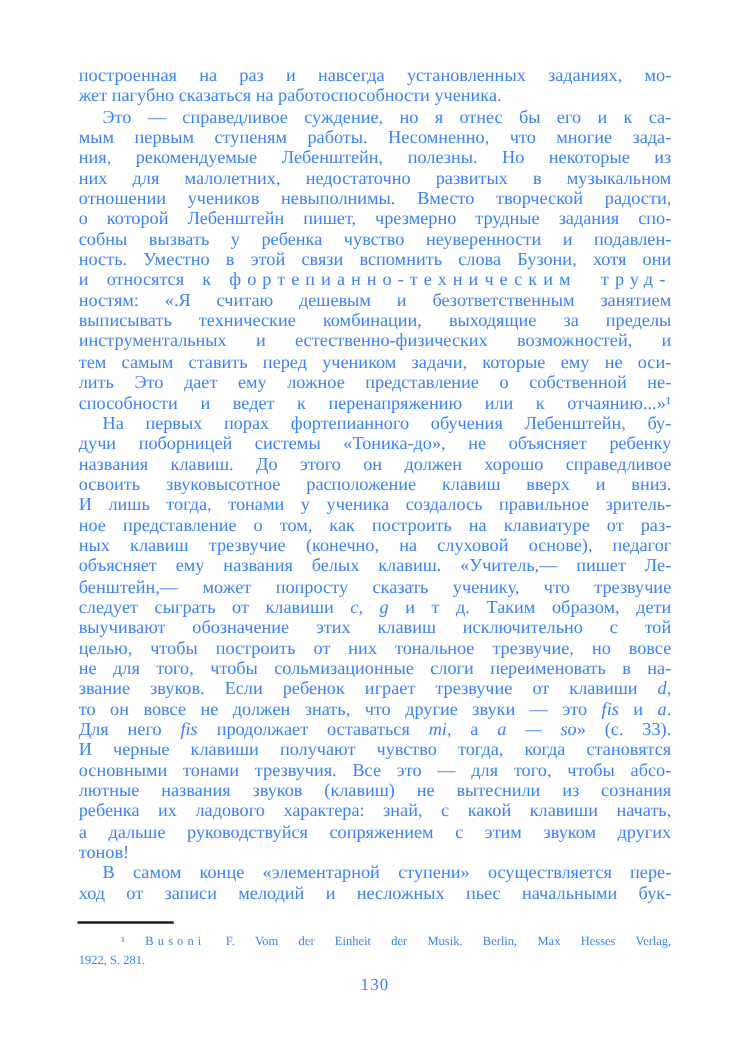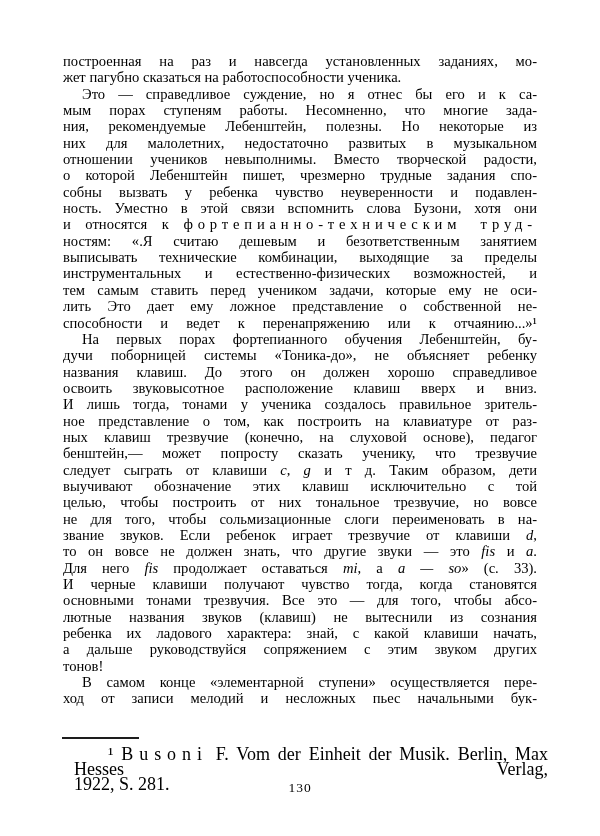--- a/index.html
+++ b/index.html
@@ -1,72 +1,73 @@
 <!DOCTYPE html>
 <html><head>
 <meta charset="utf-8">
 <style>
   html,body{margin:0;padding:0;}
   body{width:600px;height:836px;background:#f6f6f4;}
   .page{
     position:relative;width:600px;height:836px;background:#ffffff;
     font-family:"Liberation Serif","DejaVu Serif",serif;
-    color:#000000;overflow:hidden;
+    color:#3b82f6;overflow:hidden;
   }
   .body-text{
     position:absolute;left:63px;top:53px;width:474px;
     font-size:14.6px;line-height:16.35px;font-weight:500;
   }
   .line{text-align:justify;text-align-last:justify;}
   .line.nj{text-align-last:left;}
   .line.in{text-indent:19px;}
   .sp{letter-spacing:.33em;}
   i{font-style:italic;}
   .fn-rule{
     position:absolute;left:62px;top:737px;width:77px;height:2px;background:#1d1d1d;
   }
   .footnote{
     position:absolute;left:63px;top:747px;width:474px;
-    font-size:18px;line-height:14.8px;font-weight:500;margin-left:11px;
+    font-size:10px;line-height:14.8px;font-weight:500;
   }
   .footnote .line.in{text-indent:34px;}
   .pageno{
     position:absolute;left:0;top:780px;width:600px;text-align:center;
     font-size:13.5px;letter-spacing:1px;font-weight:500;
   }
 </style>
 </head>
 <body>
 
 <div class="page">
   <div class="body-text" id="body-lines">
       <div class="line">построенная на раз и навсегда установленных заданиях, мо-</div>
       <div class="line nj">жет пагубно сказаться на работоспособности ученика.</div>
       <div class="line in">Это — справедливое суждение, но я отнес бы его и к са-</div>
-      <div class="line">мым порах ступеням работы. Несомненно, что многие зада-</div>
+      <div class="line">мым первым ступеням работы. Несомненно, что многие зада-</div>
       <div class="line">ния, рекомендуемые Лебенштейн, полезны. Но некоторые из</div>
       <div class="line">них для малолетних, недостаточно развитых в музыкальном</div>
       <div class="line">отношении учеников невыполнимы. Вместо творческой радости,</div>
       <div class="line">о которой Лебенштейн пишет, чрезмерно трудные задания спо-</div>
       <div class="line">собны вызвать у ребенка чувство неуверенности и подавлен-</div>
       <div class="line">ность. Уместно в этой связи вспомнить слова Бузони, хотя они</div>
       <div class="line">и относятся к <span class="sp">фортепианно-техническим труд-</span></div>
       <div class="line">ностям: «.Я считаю дешевым и безответственным занятием</div>
       <div class="line">выписывать технические комбинации, выходящие за пределы</div>
       <div class="line">инструментальных и естественно-физических возможностей, и</div>
       <div class="line">тем самым ставить перед учеником задачи, которые ему не оси-</div>
       <div class="line">лить Это дает ему ложное представление о собственной не-</div>
       <div class="line">способности и ведет к перенапряжению или к отчаянию...»¹</div>
       <div class="line in">На первых порах фортепианного обучения Лебенштейн, бу-</div>
       <div class="line">дучи поборницей системы «Тоника-до», не объясняет ребенку</div>
       <div class="line">названия клавиш. До этого он должен хорошо справедливое</div>
       <div class="line">освоить звуковысотное расположение клавиш вверх и вниз.</div>
       <div class="line">И лишь тогда, тонами у ученика создалось правильное зритель-</div>
       <div class="line">ное представление о том, как построить на клавиатуре от раз-</div>
       <div class="line">ных клавиш трезвучие (конечно, на слуховой основе), педагог</div>
+      <div class="line">объясняет ему названия белых клавиш. «Учитель,— пишет Ле-</div>
       <div class="line">бенштейн,— может попросту сказать ученику, что трезвучие</div>
       <div class="line">следует сыграть от клавиши <i>c</i>, <i>g</i> и т д. Таким образом, дети</div>
       <div class="line">выучивают обозначение этих клавиш исключительно с той</div>
       <div class="line">целью, чтобы построить от них тональное трезвучие, но вовсе</div>
       <div class="line">не для того, чтобы сольмизационные слоги переименовать в на-</div>
       <div class="line">звание звуков. Если ребенок играет трезвучие от клавиши <i>d</i>,</div>
       <div class="line">то он вовсе не должен знать, что другие звуки — это <i>fis</i> и <i>a</i>.</div>
       <div class="line">Для него <i>fis</i> продолжает оставаться <i>mi</i>, а <i>a — so</i>» (с. 33).</div>
       <div class="line">И черные клавиши получают чувство тогда, когда становятся</div>
       <div class="line">основными тонами трезвучия. Все это — для того, чтобы абсо-</div>

